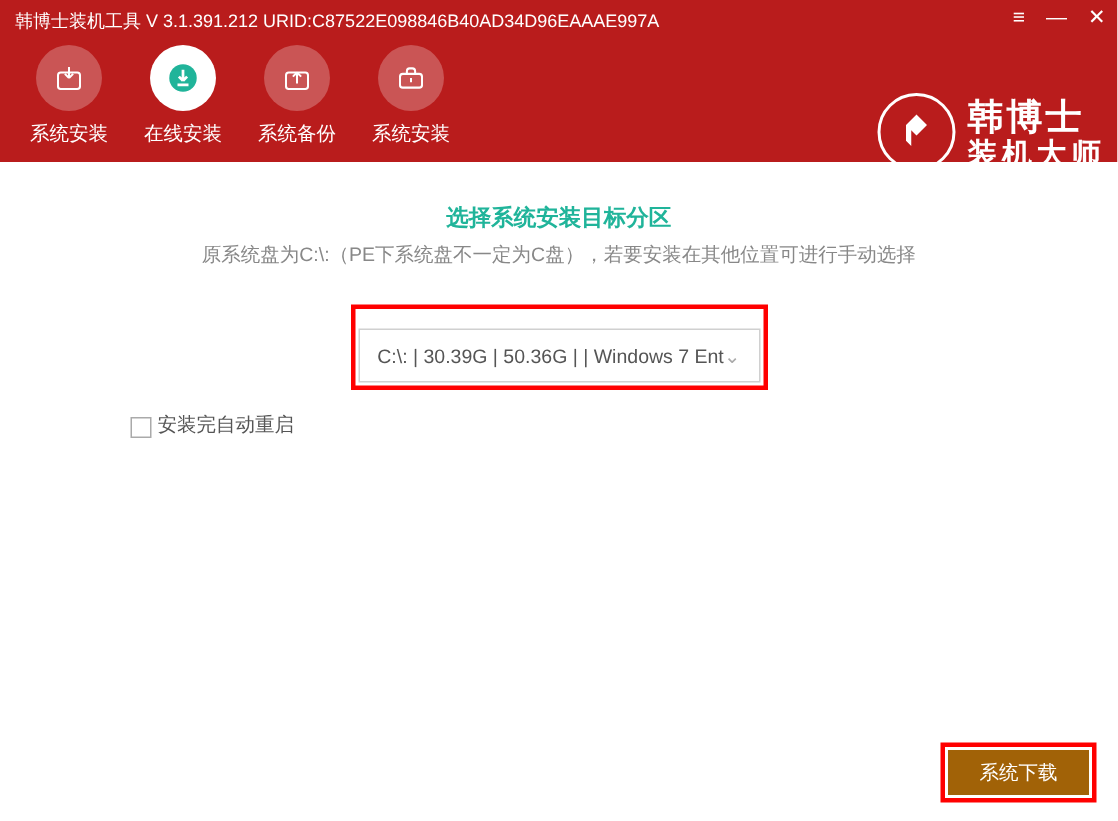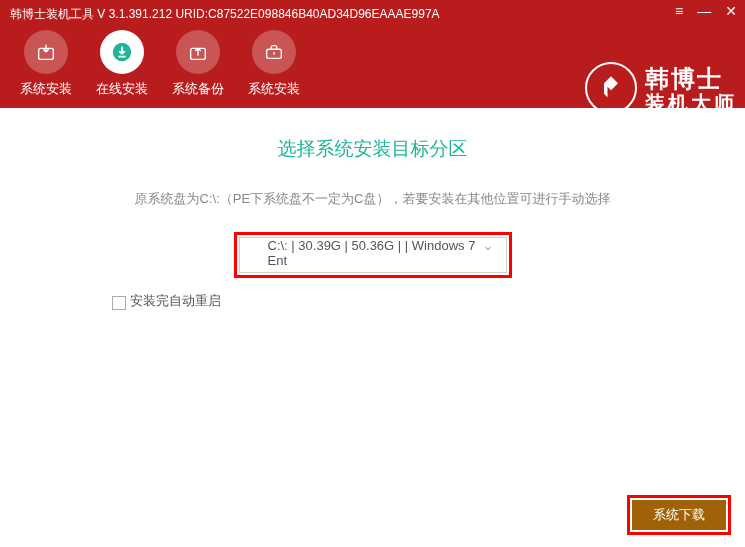--- a/index.html
+++ b/index.html
@@ -91,57 +91,59 @@
       line-height: 1.1;
     }
     .logo-text .big { font-size: 24px; font-weight: bold; letter-spacing: 2px; }
     .logo-text .small { font-size: 20px; font-weight: bold; letter-spacing: 3px; text-decoration: underline; }
     .content {
       padding-top: 28px;
       text-align: center;
     }
     .section-title {
       color: #20b49a;
-      font-size: 19px;
-      font-weight: normal;
-      margin-bottom: 28px;
+      font-size: 15px;
+      font-weight: bold;
+      margin-bottom: 6px;
     }
     .hint {
       color: #888;
       font-size: 13px;
       margin-bottom: 24px;
     }
     .dropdown-wrap {
       display: inline-block;
       border: 3px solid #ff0000;
       padding: 2px;
     }
     .dropdown {
       width: 268px;
       height: 36px;
       border: 1px solid #d0d0d0;
       display: flex;
-      padding: 0 28px;
+      align-items: center;
+      padding: 0 12px;
       cursor: pointer;
       position: relative;
       text-align: left;
       font-size: 13px;
       color: #555;
       background: #fff;
+      margin-top: 11px;
     }
     .dropdown-caret {
       position: absolute;
       right: 12px;
       color: #aaa;
     }
     .checkbox-row {
       margin-top: 14px;
       display: flex;
       justify-content: flex-start;
-      padding-left: 112px;
+      padding-left: 87px;
       align-items: flex-end;
       gap: 4px;
       font-size: 13px;
       color: #555;
     }
     .checkbox {
       width: 14px;
       height: 14px;
       border: 1px solid #aaa;
       background: #fff;

